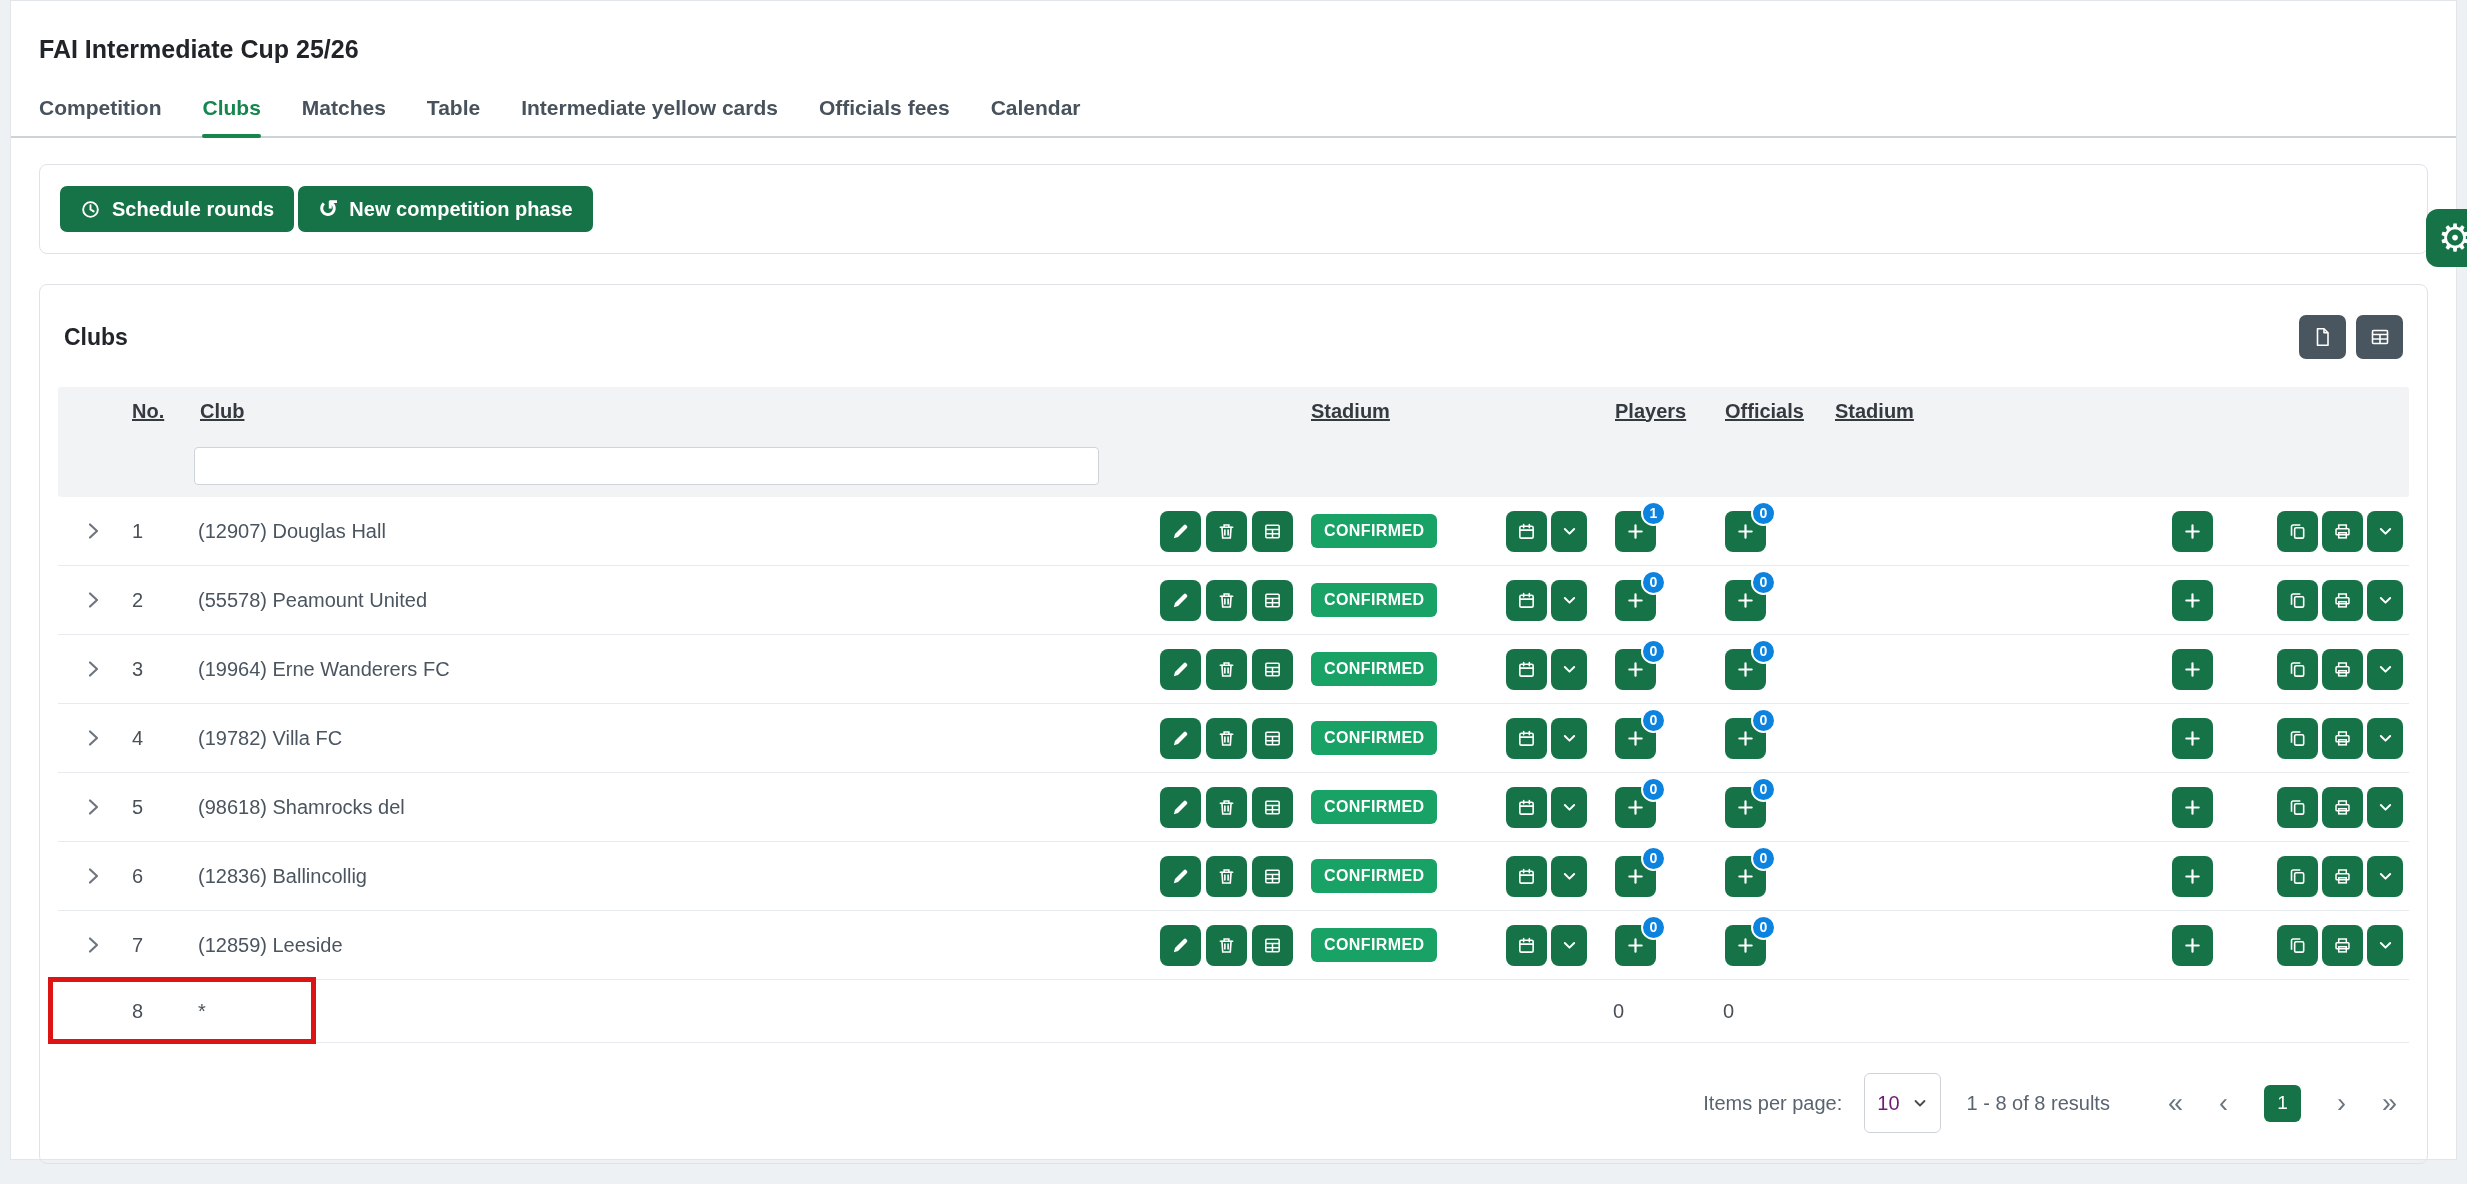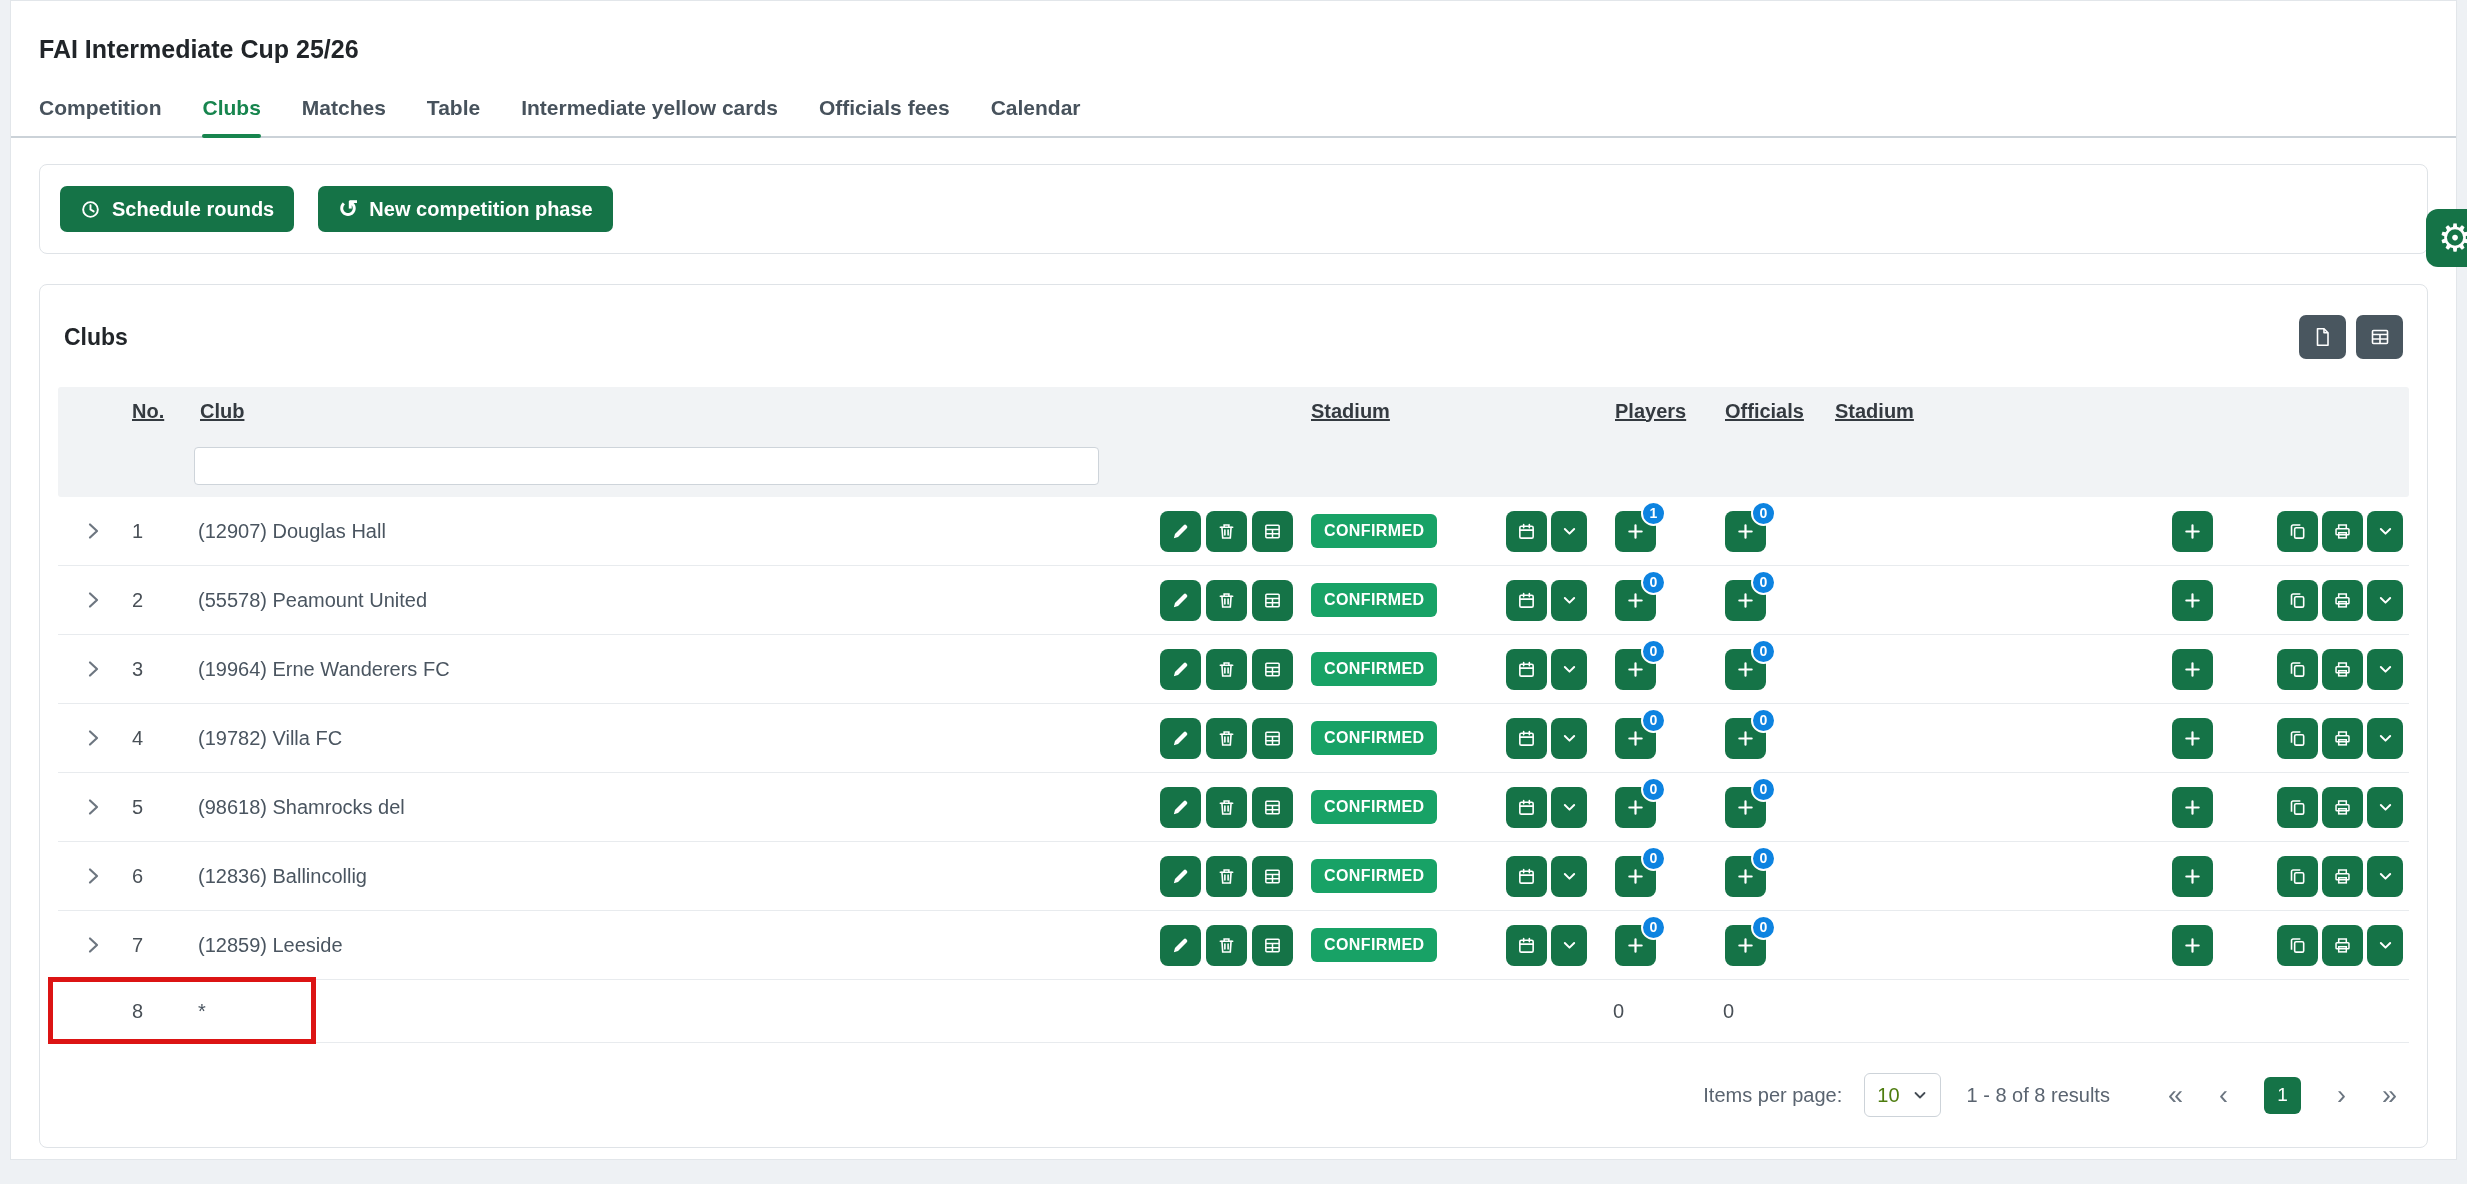--- a/index.html
+++ b/index.html
@@ -14,21 +14,21 @@
     position:absolute;top:0;left:10px;right:10px;height:1160px;
     background:#fff;border:1px solid #e2e6ea;box-sizing:border-box;
   }
   
   .page-title{padding:34px 28px 0;font-size:25px;font-weight:700;color:#212529;}
   .tabs{display:flex;gap:41px;padding:0 28px;margin-top:32px;border-bottom:2px solid #cbd2d8;}
   .tab{position:relative;padding-bottom:16px;font-size:21px;font-weight:600;color:#47525c;cursor:pointer;white-space:nowrap;}
   .tab.active{color:#17854e;}
   .tab.active::after{content:"";position:absolute;left:0;right:0;bottom:-2px;height:4px;background:#17854e;border-radius:2px;}
   
-  .toolbar{margin:26px 28px 0;border:1px solid #dfe3e7;border-radius:8px;padding:21px 20px;display:flex;gap:24px;align-items:center;}
+  .toolbar{margin:26px 28px 0;border:1px solid #dfe3e7;border-radius:8px;padding:21px 20px;display:flex;gap:4px;align-items:center;}
   .btn-green{display:inline-flex;align-items:center;gap:11px;background:#157347;color:#fff;border:none;border-radius:7px;height:46px;padding:0 20px;font-size:20px;font-weight:600;font-family:inherit;cursor:pointer;}
   .glyph-icon{line-height:1;display:inline-block;}
   .gear-fab{
     position:absolute;right:-17px;top:209px;width:58px;height:58px;z-index:20;
     background:#157347;border:none;border-radius:12px;color:#fff;
     display:flex;align-items:center;justify-content:center;cursor:pointer;
   }
   .gear-fab .glyph-icon{font-size:38px;}
   
   .card{margin:30px 28px 0;border:1px solid #dfe3e7;border-radius:8px;padding:24px 18px 22px;position:relative;}
@@ -66,21 +66,21 @@
     border-radius:50%;background:#0d83e0;border:2px solid #fff;color:#fff;
     font-size:14px;font-weight:700;display:flex;align-items:center;justify-content:center;padding:0 3px;
   }
   .plain-count{display:none;font-size:20px;color:#495057;padding-left:6px;}
   .c-actions{justify-content:space-between;padding:0 6px 0 8px;}
   .right-group{display:flex;gap:4px;}
   .trow.plain .plain-count{display:inline;}
   .red-box{display:none;position:absolute;left:-10px;top:-3px;width:268px;height:calc(100% + 5px);border:5px solid #dc1414;box-sizing:border-box;z-index:5;pointer-events:none;}
   
   .tfoot{display:flex;align-items:center;justify-content:flex-end;gap:22px;padding:30px 12px 8px;color:#5a6470;font-size:20px;}
-  .ipp-select{display:flex;align-items:center;gap:12px;border:1px solid #cdd3d9;border-radius:6px;height:42px;padding:0 12px;color:#4d7c0f;cursor:pointer;background:#fff;}
+  .ipp-select{display:flex;align-items:center;gap:12px;border:1px solid #cdd3d9;border-radius:6px;height:42px;padding:8px 12px;color:#701a75;cursor:pointer;background:#fff;}
   .results-text{margin:0 18px 0 4px;color:#5a6470;}
   .pager{display:flex;align-items:center;gap:36px;margin-left:18px;}
   .pager-btn{background:none;border:none;font-size:27px;color:#6b7580;cursor:pointer;padding:0;line-height:1;font-family:inherit;}
   .page-current{width:37px;height:37px;background:#157347;color:#fff;border:none;border-radius:6px;display:flex;align-items:center;justify-content:center;font-size:19px;cursor:pointer;}
 </style>
 </head>
 <body>
 
 <div class="app">
 

